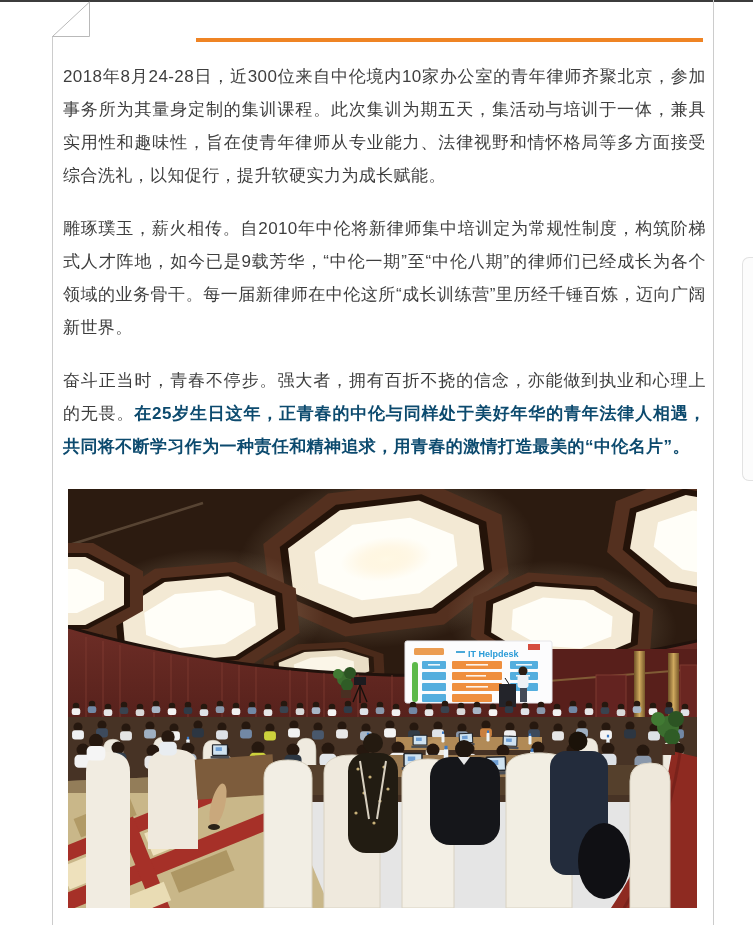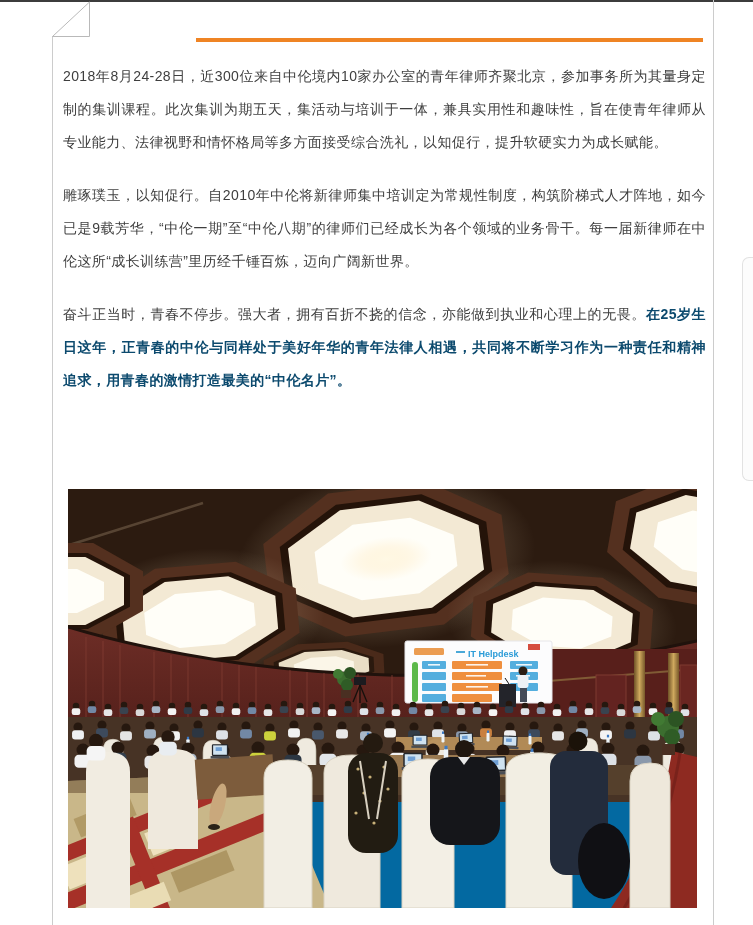--- a/index.html
+++ b/index.html
@@ -7,47 +7,47 @@
     width:753px;height:925px;position:relative;background:#ffffff;overflow:hidden;
     font-family:"Liberation Sans","DejaVu Sans",sans-serif;
   }
   .top-line{position:absolute;left:0;top:0;width:753px;height:2px;background:#3c3c3c;}
   .right-border{position:absolute;left:713px;top:0;width:1px;height:925px;background:#cccccc;}
   .left-border{position:absolute;left:52px;top:36px;width:1px;height:889px;background:#cccccc;}
   .fold{position:absolute;left:52px;top:1px;width:40px;height:38px;}
   .orange-divider{position:absolute;left:196px;top:38px;width:507px;height:4px;background:#ef8424;}
   .article{
     position:absolute;left:63px;top:60px;width:643px;
-    font-size:14px;line-height:33px;color:#3e3e3e;
+    font-size:17px;line-height:33px;color:#3e3e3e;
     text-align:justify;letter-spacing:0.4px;
   }
   .article p{margin:0 0 20px 0;}
   .article .bold{font-weight:bold;color:#0c4a6e;}
-  .photo-frame{position:absolute;left:68px;top:489px;width:629px;height:419px;overflow:hidden;background:#0369a1;}
+  .photo-frame{position:absolute;left:68px;top:489px;width:629px;height:419px;overflow:hidden;background:#e5e5e5;}
   .side-widget{
     position:absolute;left:742px;top:257px;width:12px;height:224px;box-sizing:border-box;
     background:#fcfcfc;border:1px solid #e2e2e2;border-right:none;border-radius:7px 0 0 7px;
   }
 </style>
 </head>
 <body>
 
 <div class="top-line"></div>
 <div class="right-border"></div>
 <div class="left-border"></div>
 
 <svg class="fold" viewBox="0 0 40 38">
   <path d="M0.5,35.5 L37.5,1 L37.5,35.5 Z" fill="#ffffff" stroke="#b9b9b9" stroke-width="1"></path>
 </svg>
 
 <div class="orange-divider"></div>
 
 <div class="article">
   <p>2018年8月24-28日，近300位来自中伦境内10家办公室的青年律师齐聚北京，参加事务所为其量身定制的集训课程。此次集训为期五天，集活动与培训于一体，兼具实用性和趣味性，旨在使青年律师从专业能力、法律视野和情怀格局等多方面接受综合洗礼，以知促行，提升软硬实力为成长赋能。</p>
-  <p>雕琢璞玉，以知促行。自2010年中伦将新律师集中培训定为常规性制度，构筑阶梯式人才阵地，如今已是9载芳华，“中伦一期”至“中伦八期”的律师们已经成长为各个领域的业务骨干。每一届新律师在中伦这所“成长训练营”里历经千锤百炼，迈向广阔新世界。</p>
+  <p>雕琢璞玉，薪火相传。自2010年中伦将新律师集中培训定为常规性制度，构筑阶梯式人才阵地，如今已是9载芳华，“中伦一期”至“中伦八期”的律师们已经成长为各个领域的业务骨干。每一届新律师在中伦这所“成长训练营”里历经千锤百炼，迈向广阔新世界。</p>
   <p><span>奋斗正当时，青春不停步。强大者，拥有百折不挠的信念，亦能做到执业和心理上的无畏。</span><span class="bold">在25岁生日这年，正青春的中伦与同样处于美好年华的青年法律人相遇，共同将不断学习作为一种责任和精神追求，用青春的激情打造最美的“中伦名片”。</span></p>
 </div>
 
 <div class="photo-frame">
 <svg viewBox="0 0 629 419" width="629" height="419">
   <defs>
     <radialGradient id="glw">
           <stop offset="0" stop-color="#fff8e4" stop-opacity="0.95"></stop>
           <stop offset="0.6" stop-color="#ffedc8" stop-opacity="0.35"></stop>
           <stop offset="1" stop-color="#ffedc8" stop-opacity="0"></stop>

